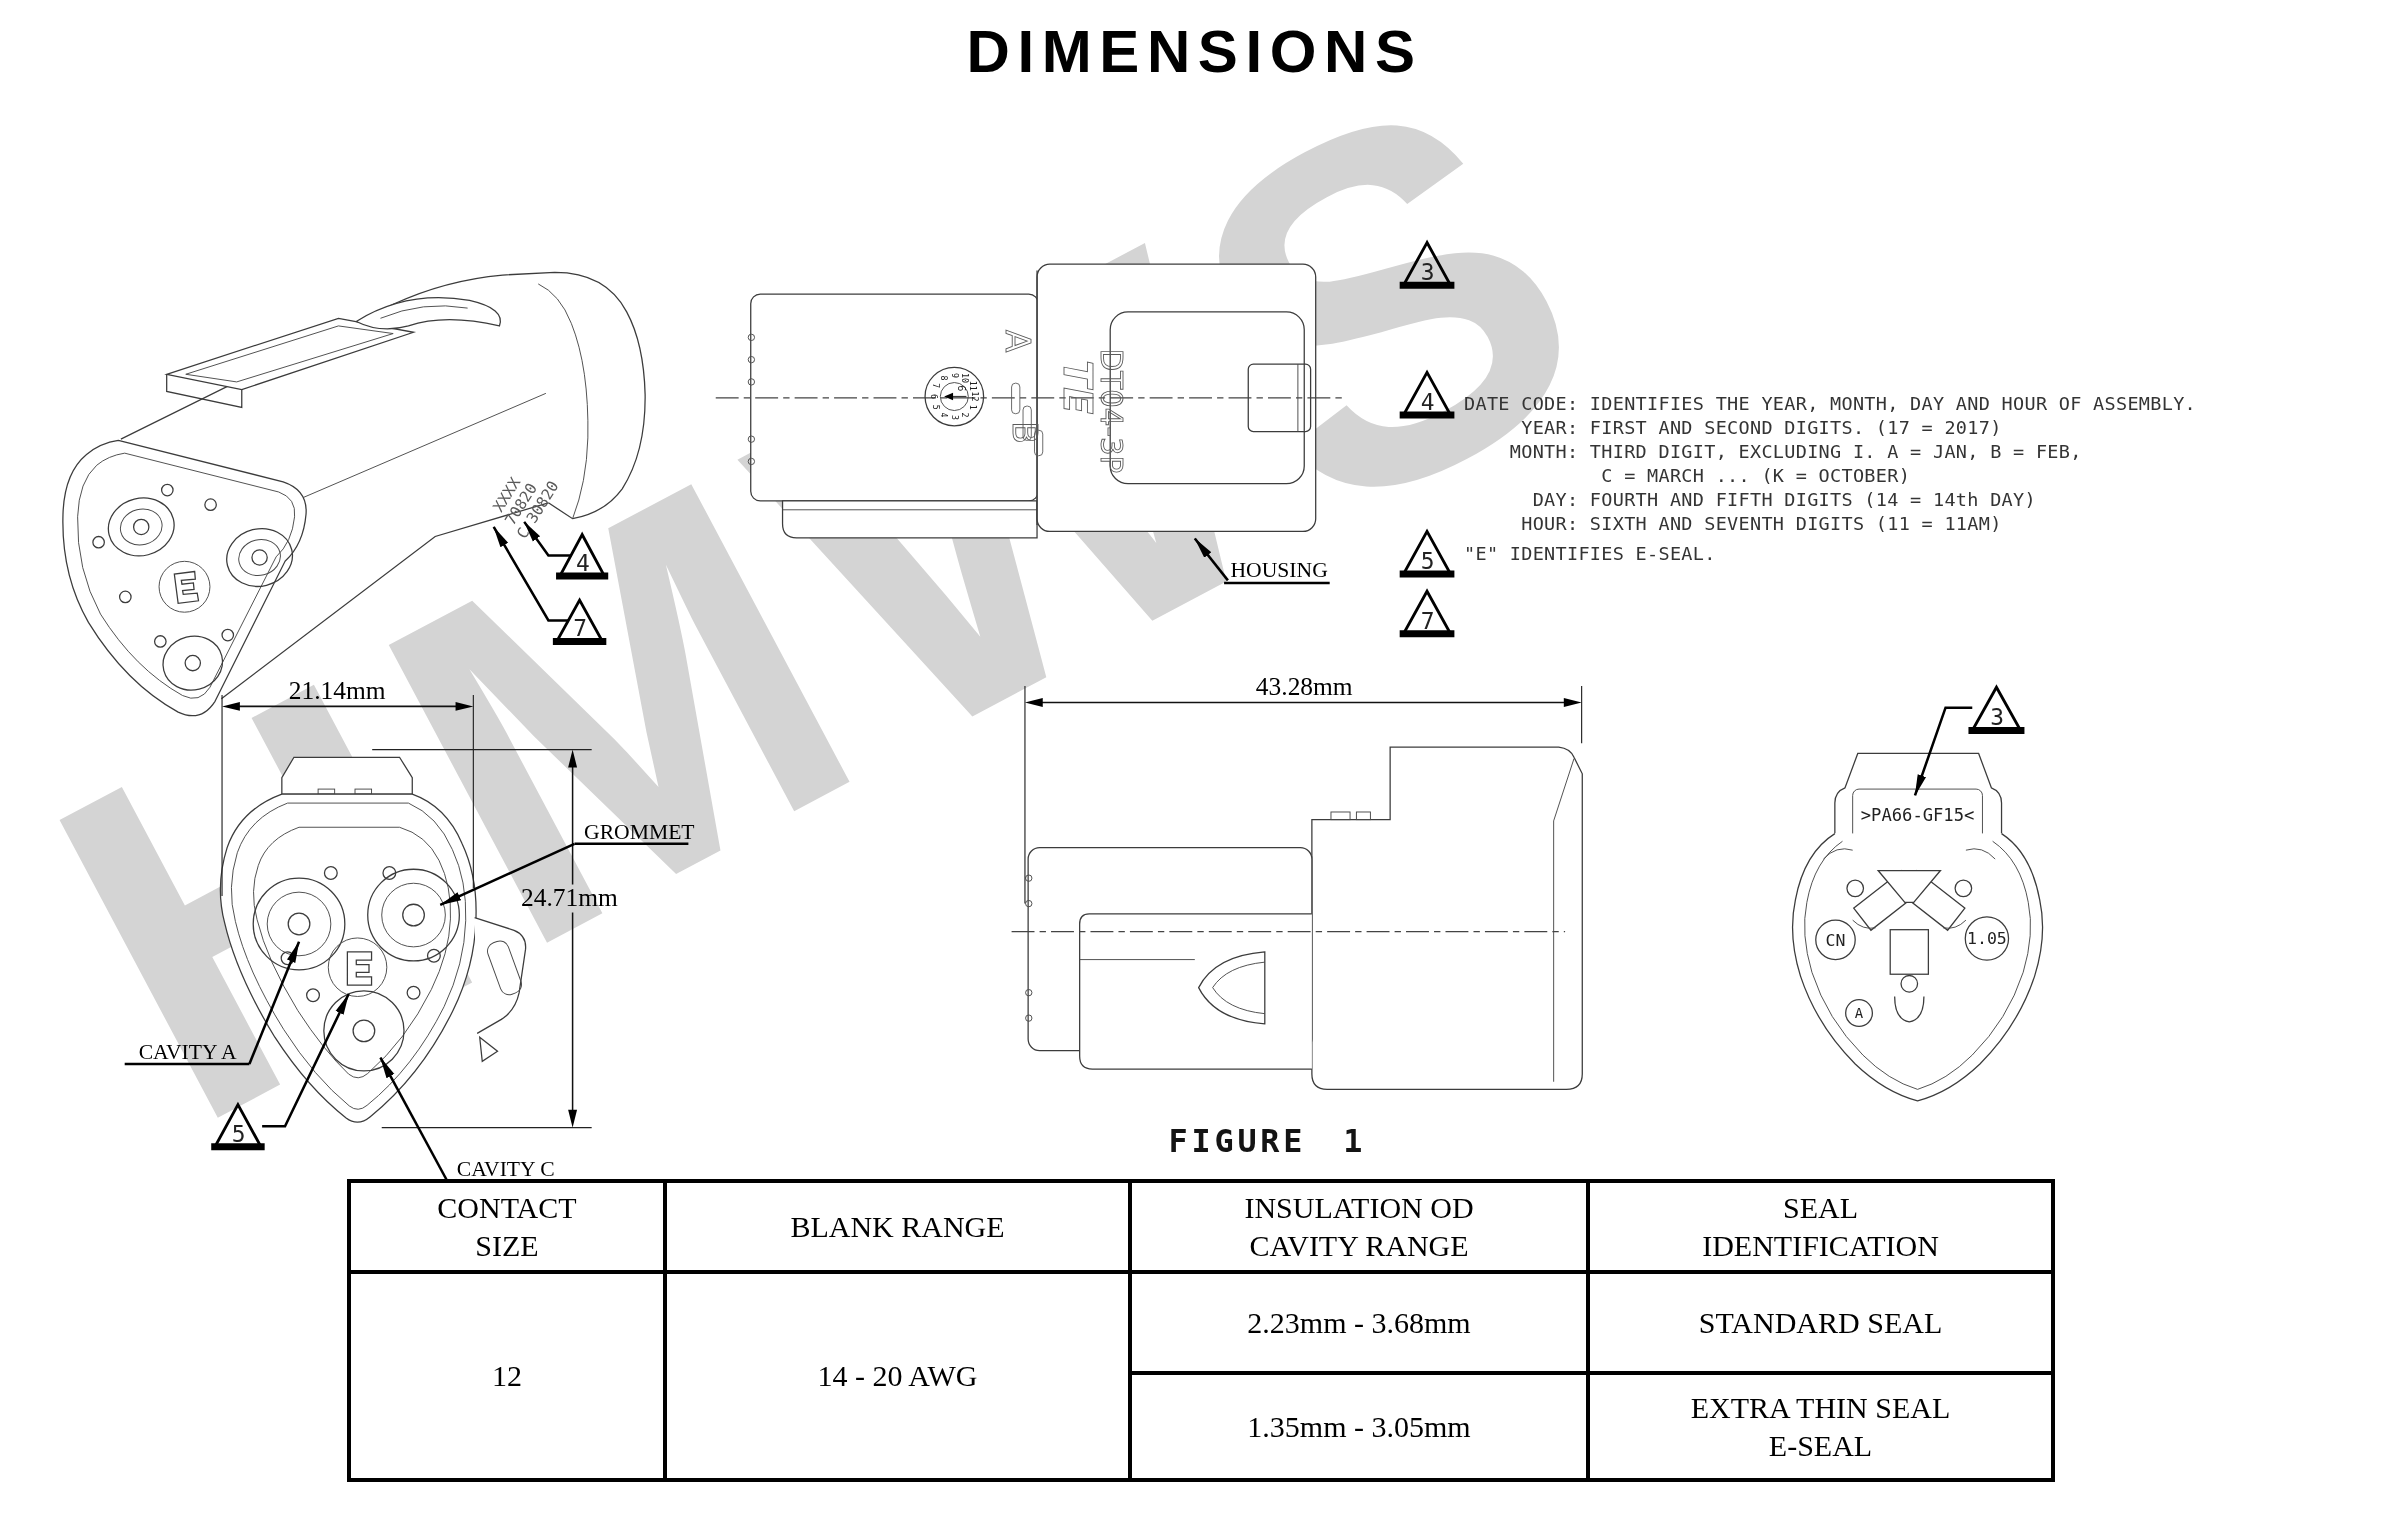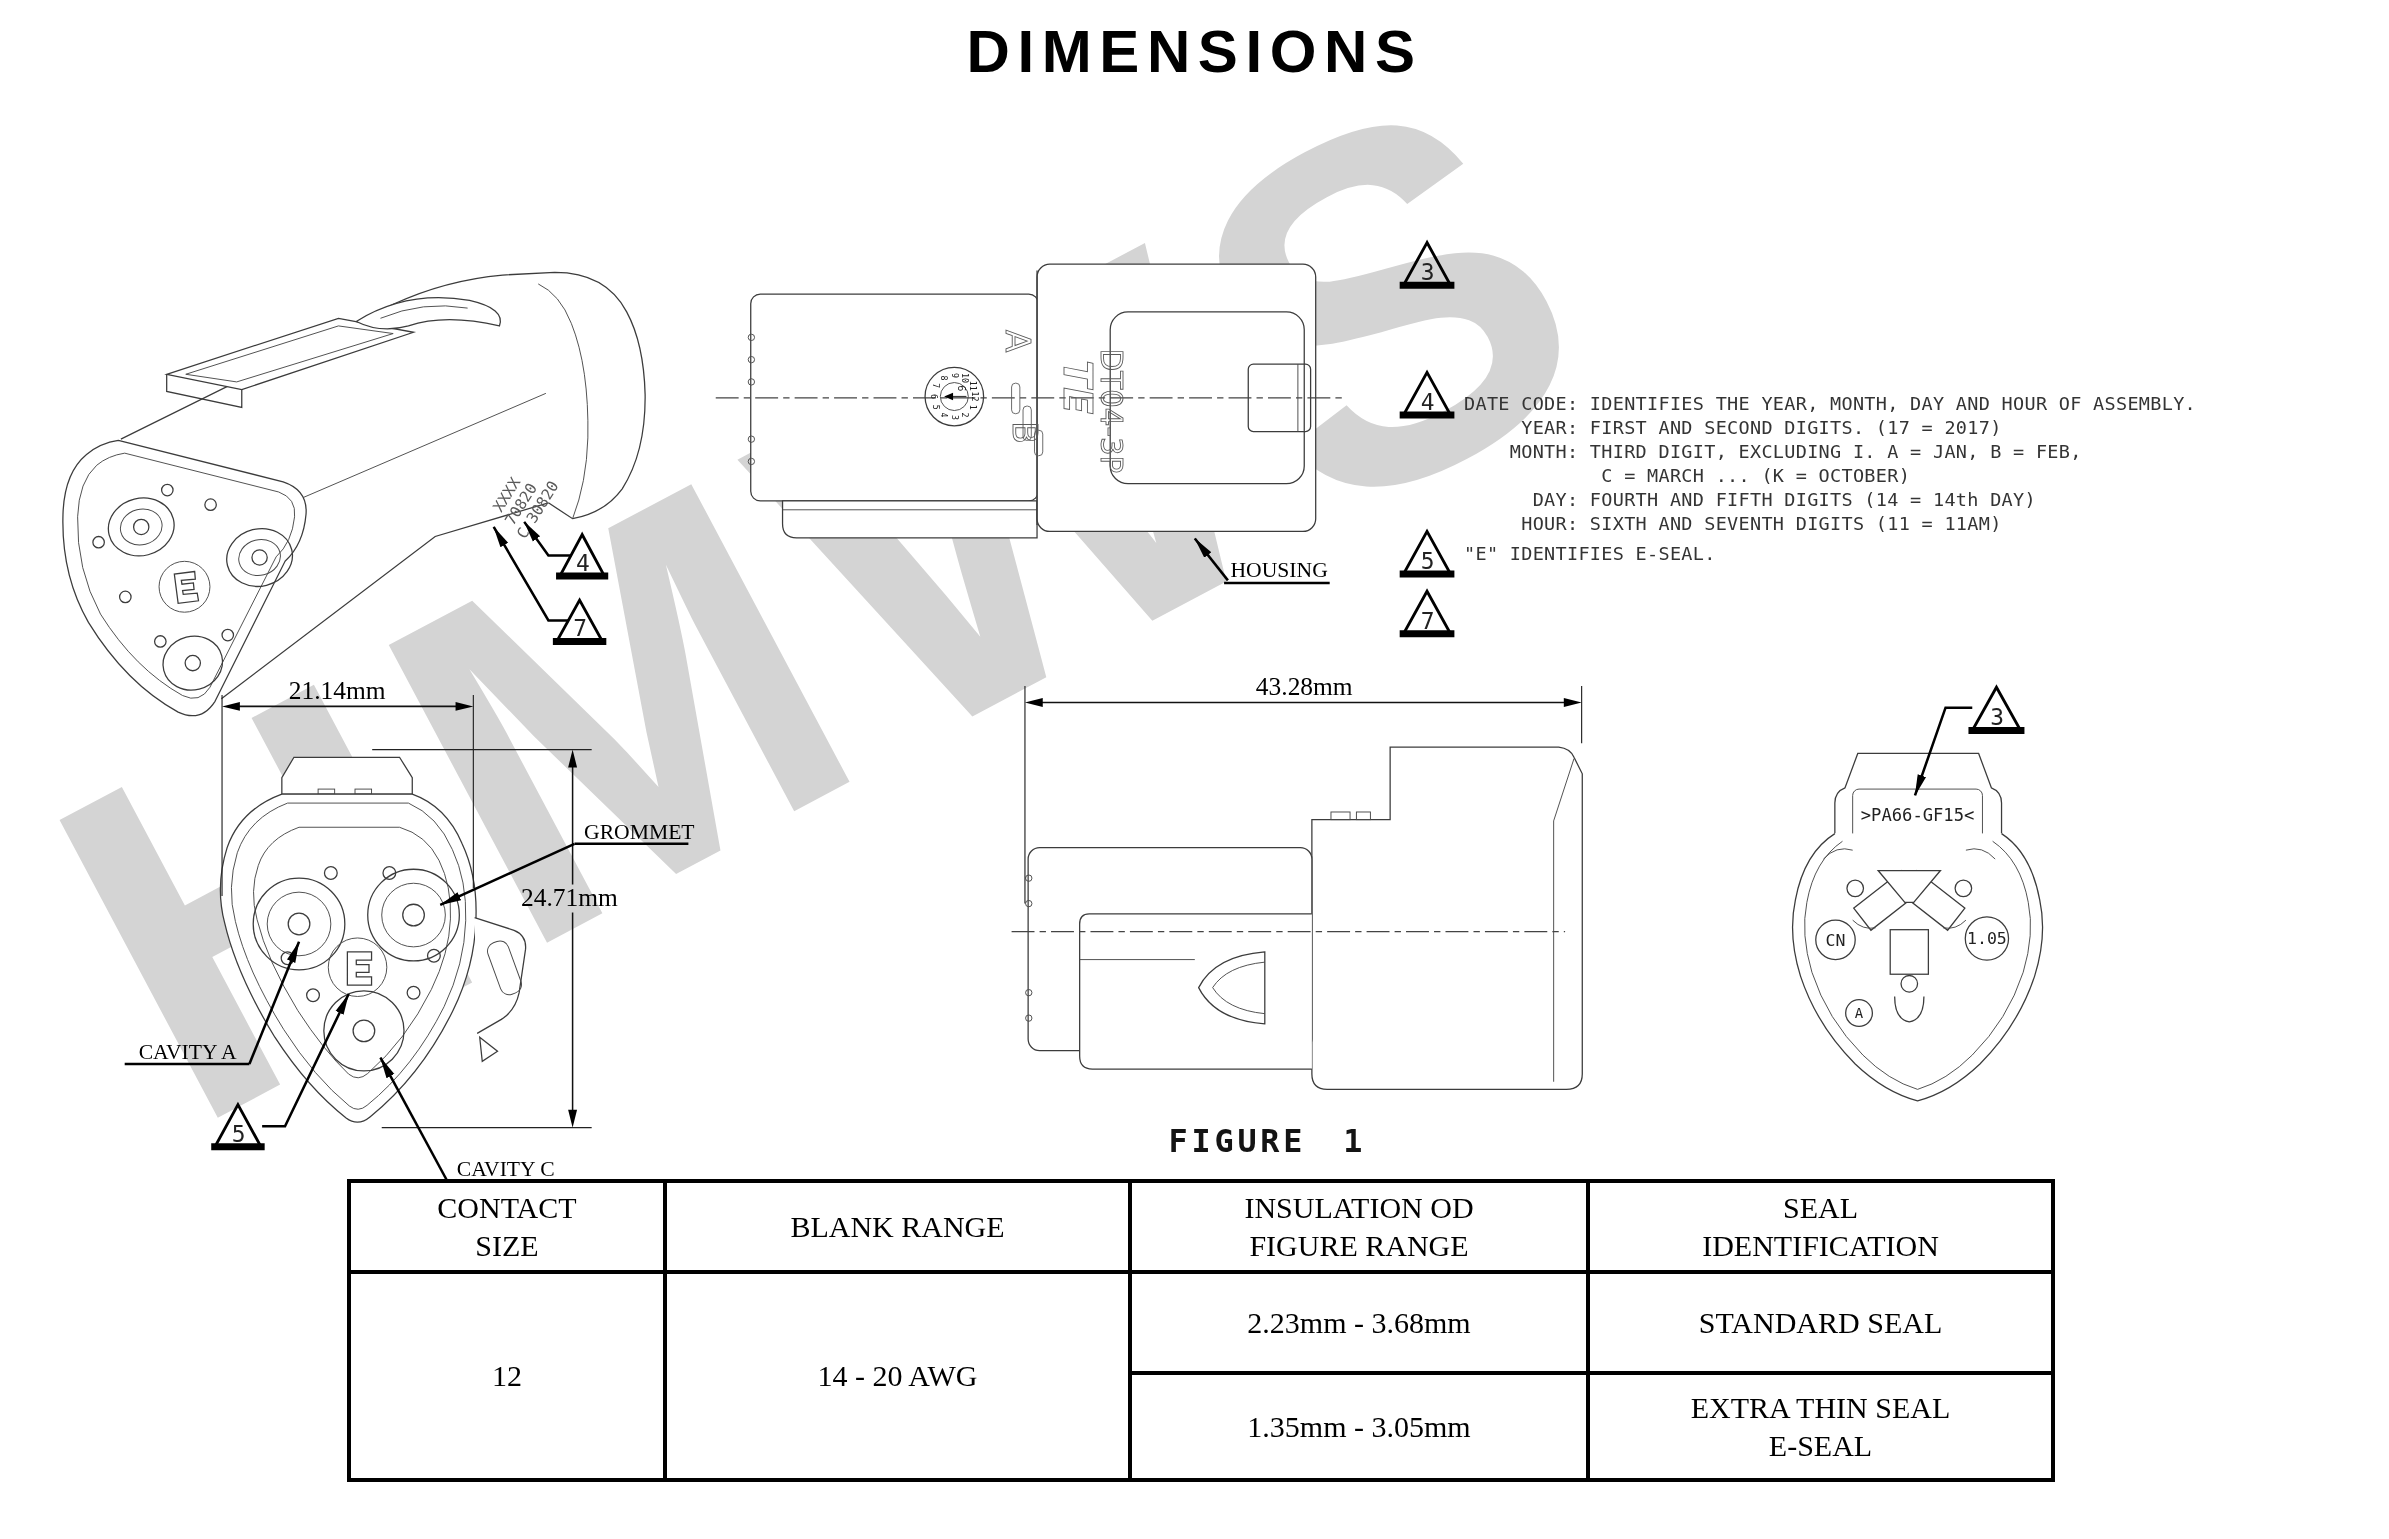--- a/index.html
+++ b/index.html
@@ -348,21 +348,21 @@
         <col style="width:465px">
         <col style="width:458px">
         <col style="width:465px">
     </colgroup>
     <tbody>
         <tr style="height:91px">
       <th>CONTACT
 SIZE</th>
       <th>BLANK RANGE</th>
       <th>INSULATION OD
-FIGURE RANGE</th>
+CAVITY RANGE</th>
       <th>SEAL
 IDENTIFICATION</th>
     </tr>
     <tr style="height:101px">
       <td rowspan="2">12</td>
       <td rowspan="2">14 - 20 AWG</td>
       <td>2.23mm - 3.68mm</td>
       <td>STANDARD SEAL</td>
     </tr>
     <tr style="height:107px">

